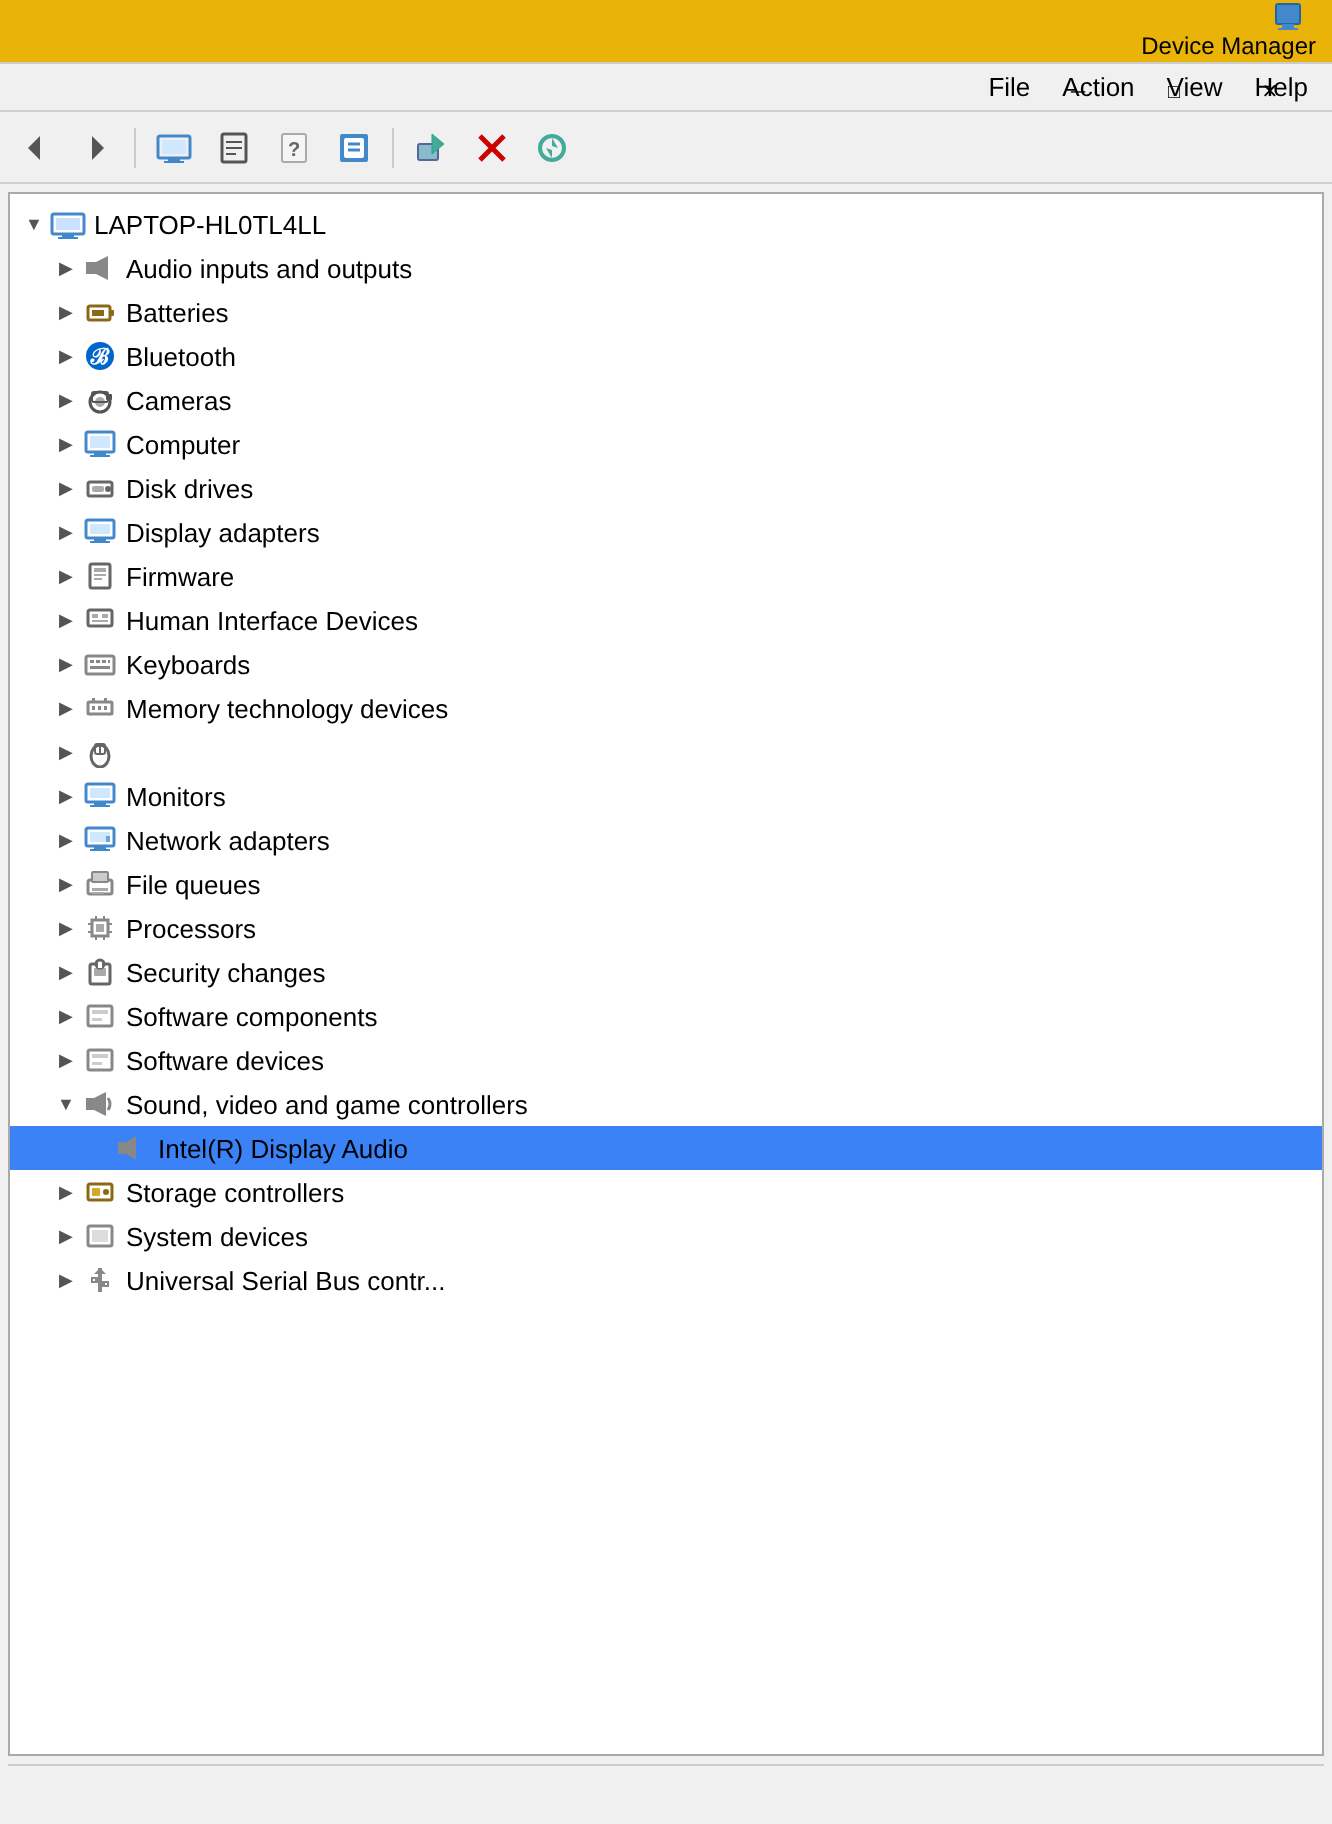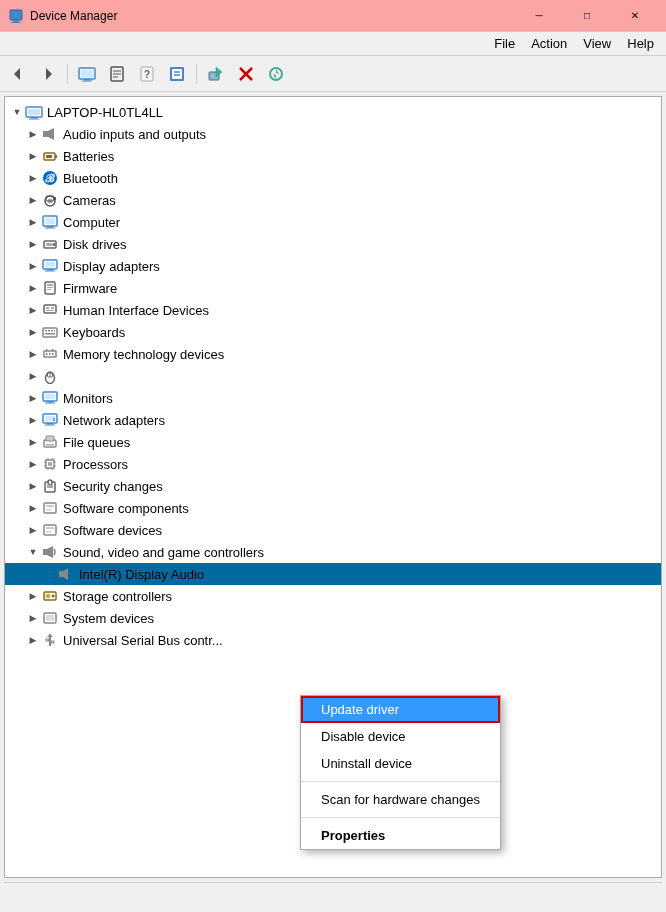--- a/index.html
+++ b/index.html
@@ -8,26 +8,27 @@
       font-size: 13px;
       background: #f0f0f0;
       width: 666px;
       height: 912px;
       overflow: hidden;
       position: relative;
     }
 
     
     .title-bar {
-      background: #fca5a5;
+      background: #eab308;
       height: 32px;
       display: flex;
-      align-items: center;
+      align-items: flex-end;
       padding: 0 8px;
       border-bottom: 1px solid #ccc;
+      flex-direction: column;
     }
     .title-bar-icon {
       width: 16px;
       height: 16px;
       margin-right: 6px;
     }
     .title-bar-text {
       font-size: 12px;
       color: #000;
     }
@@ -558,21 +559,21 @@
       <span class="item-icon">
         <svg width="16" height="16" viewBox="0 0 16 16">
           <rect x="1" y="5" width="4" height="6" fill="#888"></rect>
           <polygon points="5,5 11,2 11,14 5,11" fill="#888"></polygon>
           <path d="M12,5 Q14,8 12,11" fill="none" stroke="#888" stroke-width="1.5"></path>
         </svg>
       </span>
       <span class="item-label">Sound, video and game controllers</span>
     </div>
 
-    <div class="tree-item indent-2 selected-light" style="background:#0369a1;">
+    <div class="tree-item indent-2 selected-light" style="background:#3b82f6;">
       <span class="expand-btn" style="visibility:hidden;">▶</span>
       <span class="item-icon">
         <svg width="16" height="16" viewBox="0 0 16 16">
           <rect x="1" y="5" width="4" height="6" fill="#888"></rect>
           <polygon points="5,5 10,2 10,14 5,11" fill="#888"></polygon>
         </svg>
       </span>
       <span class="item-label">Intel(R) Display Audio</span>
     </div>
 
@@ -610,27 +611,18 @@
           <rect x="9" y="9" width="3" height="2" fill="none" stroke="#888" stroke-width="1"></rect>
           <line x1="8" y1="8" x2="5.5" y2="8" stroke="#888" stroke-width="1"></line>
           <line x1="8" y1="10" x2="10.5" y2="10" stroke="#888" stroke-width="1"></line>
         </svg>
       </span>
       <span class="item-label">Universal Serial Bus contr...</span>
     </div>
 
   </div>
 
-  <div class="context-menu">
-    <div class="context-menu-item highlighted">Update driver</div>
-    <div class="context-menu-item">Disable device</div>
-    <div class="context-menu-item">Uninstall device</div>
-    <div class="context-menu-separator"></div>
-    <div class="context-menu-item">Scan for hardware changes</div>
-    <div class="context-menu-separator"></div>
-    <div class="context-menu-item bold">Properties</div>
-  </div>
 
 </div>
 
 <div class="status-bar">
   <span></span>
 </div>
 
 </body></html>

